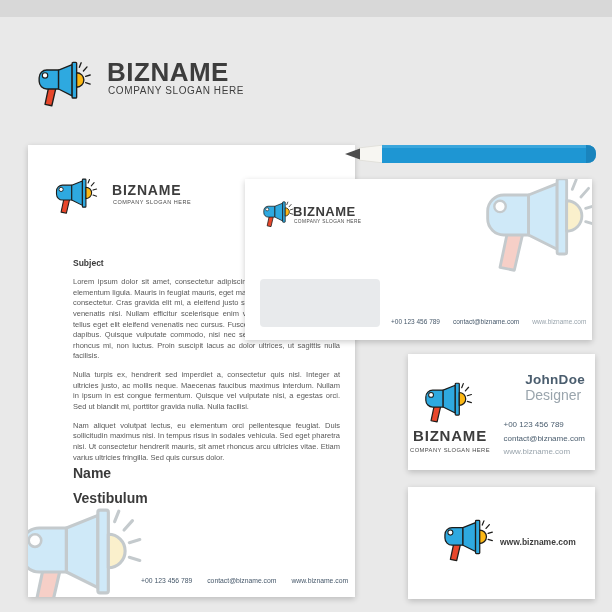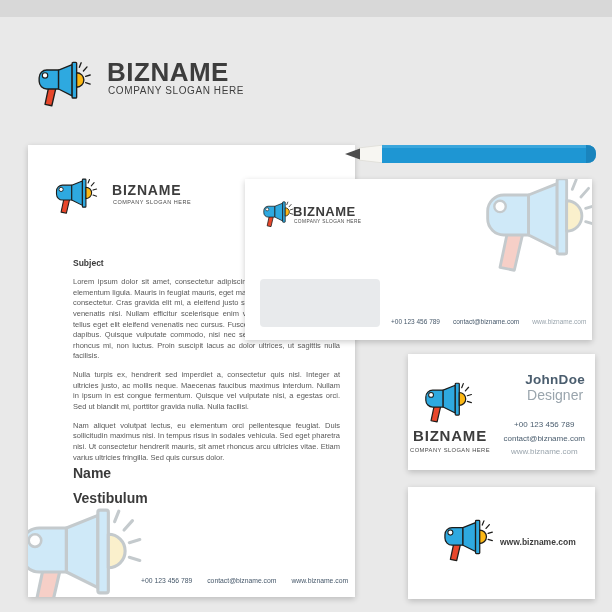--- a/index.html
+++ b/index.html
@@ -33,21 +33,21 @@
   .env{left:245px;top:162px;width:347px;height:161px;}
   .env-brand{font-size:13px;font-weight:bold;color:#3d3d3d;letter-spacing:0.5px;}
   .env-slogan{font-size:4.8px;color:#4a4a4a;letter-spacing:0.4px;}
   .addr-box{left:15px;top:100px;width:120px;height:48px;background:#e8eaec;border-radius:4px;}
 
   
   .card1{left:408px;top:337px;width:187px;height:116px;}
   .card2{left:408px;top:470px;width:187px;height:112px;}
   .c-brand{font-size:15px;font-weight:bold;color:#3d3d3d;letter-spacing:0.8px;text-align:center;}
   .c-slogan{font-size:5.8px;color:#4a4a4a;letter-spacing:0.4px;text-align:center;}
-  .c-right{right:10px;text-align:center;}
+  .c-right{right:10px;text-align:left;}
   .person-name{font-size:13.5px;font-weight:bold;color:#4a5d6e;letter-spacing:0.3px;}
   .person-title{font-size:14px;color:#9aa5ad;}
   .c-contact{font-size:8px;color:#4a5d6e;line-height:1.7;}
   .muted{color:#9aa5ad;}
   .c2-site{font-size:8.5px;font-weight:bold;color:#3d3d3d;}
 </style>
 </head>
 <body>
 
 <svg width="0" height="0" style="position:absolute">

